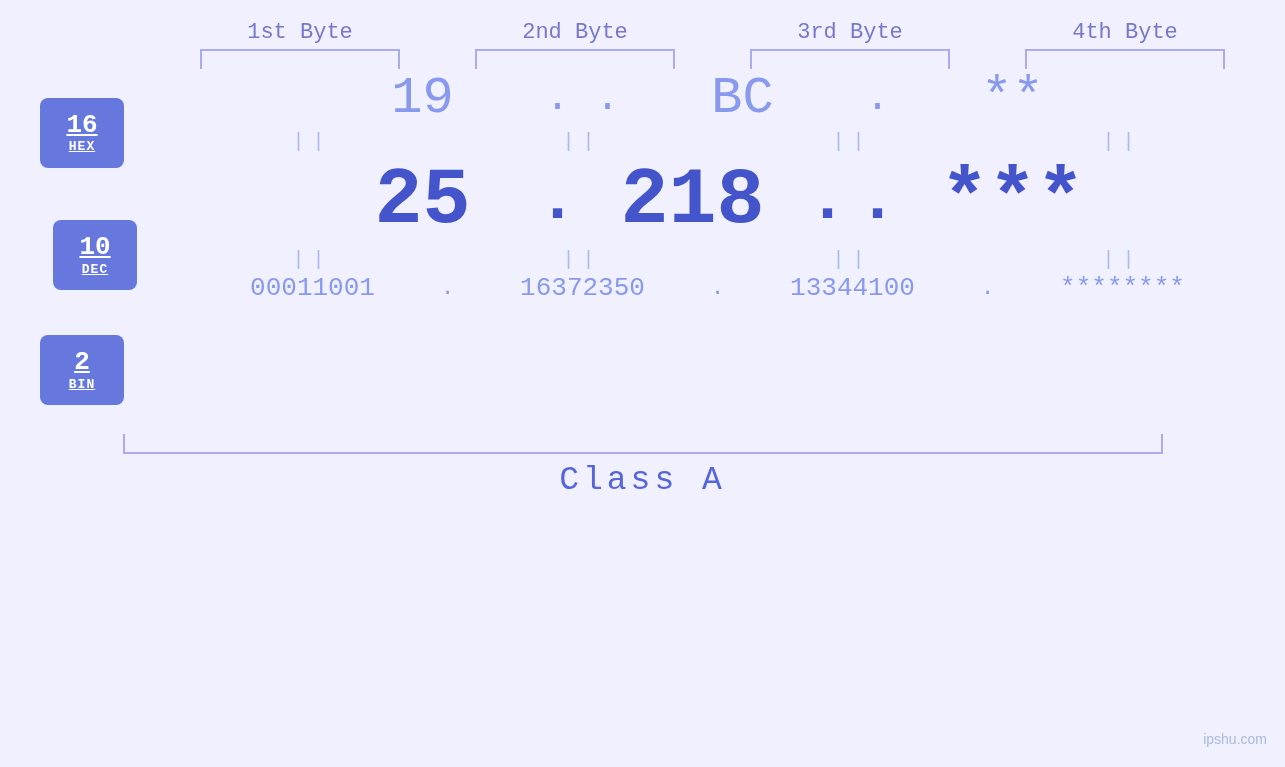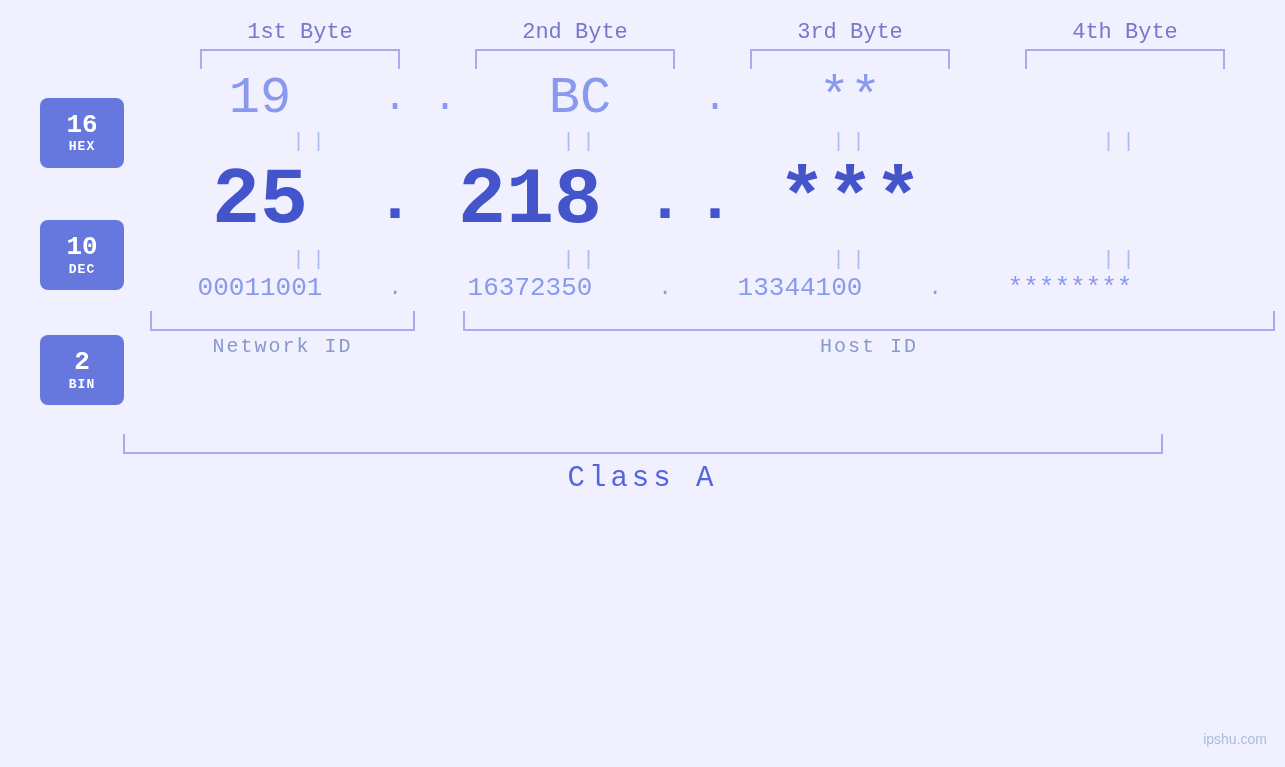--- a/index.html
+++ b/index.html
@@ -60,39 +60,40 @@
       width: 84px;
       height: 70px;
       background: #6677dd;
       border-radius: 8px;
       display: flex;
       flex-direction: column;
       align-items: center;
       justify-content: center;
       color: white;
       margin-bottom: 8px;
+      text-decoration: underline;
     }
 
     .base-num {
       font-size: 26px;
       font-weight: bold;
       line-height: 1.1;
     }
 
     .base-label {
       font-size: 13px;
       font-weight: bold;
       letter-spacing: 1px;
     }
 
     
     .data-row {
       display: flex;
       align-items: center;
-      justify-content: flex-start;
+      justify-content: center;
       width: 100%;
     }
 
     .cell {
       width: 220px;
       text-align: center;
       color: #6677dd;
     }
 
     .dot-cell {
@@ -171,21 +172,21 @@
       display: flex;
       width: 100%;
       margin-top: 4px;
     }
 
     
     .class-label {
       width: 100%;
       text-align: center;
       color: #5566dd;
-      font-size: 29px;
+      font-size: 33px;
       margin-top: 8px;
       letter-spacing: 4px;
     }
 
     
     .watermark {
       position: absolute;
       bottom: 20px;
       right: 18px;
       color: #aabbdd;
@@ -195,20 +196,21 @@
 
     .badge-wrapper {
       height: 115px;
       display: flex;
       align-items: center;
     }
     .badge-wrapper-dec {
       height: 130px;
       display: flex;
       align-items: center;
+      justify-content: center;
     }
     .badge-wrapper-bin {
       height: 100px;
       display: flex;
       align-items: center;
     }
 
     .main-table {
       display: flex;
       flex-direction: row;
@@ -316,35 +318,20 @@
       <div class="data-row bin-row">
         <div class="cell">00011001</div>
         <div class="dot-cell">.</div>
         <div class="cell">16372350</div>
         <div class="dot-cell">.</div>
         <div class="cell">13344100</div>
         <div class="dot-cell">.</div>
         <div class="cell">********</div>
       </div>
 
-      <div class="bottom-area" style="margin-left:0; width:100%; padding-right:10px;">
-        <div class="bottom-brackets">
-
-          <div style="width:265px; height:20px; border-bottom:2px solid #aaaaee; border-left:2px solid #aaaaee; border-right:2px solid #aaaaee;"></div>
-
-          <div style="width:48px;"></div>
-
-          <div style="flex:1; height:20px; border-bottom:2px solid #aaaaee; border-left:2px solid #aaaaee; border-right:2px solid #aaaaee;"></div>
-        </div>
-        <div class="id-labels">
-          <div style="width:265px; text-align:center; color:#8899cc; font-size:20px; letter-spacing:2px;">Network ID</div>
-          <div style="width:48px;"></div>
-          <div style="flex:1; text-align:center; color:#8899cc; font-size:20px; letter-spacing:2px;">Host ID</div>
-        </div>
-      </div>
 
     </div>
   </div>
 
   <div style="width:1040px; height:20px; border-bottom:2px solid #aaaaee; border-left:2px solid #aaaaee; border-right:2px solid #aaaaee; margin-top:10px;"></div>
 
   <div class="class-label">Class A</div>
 
   <div class="watermark">ipshu.com</div>
 

